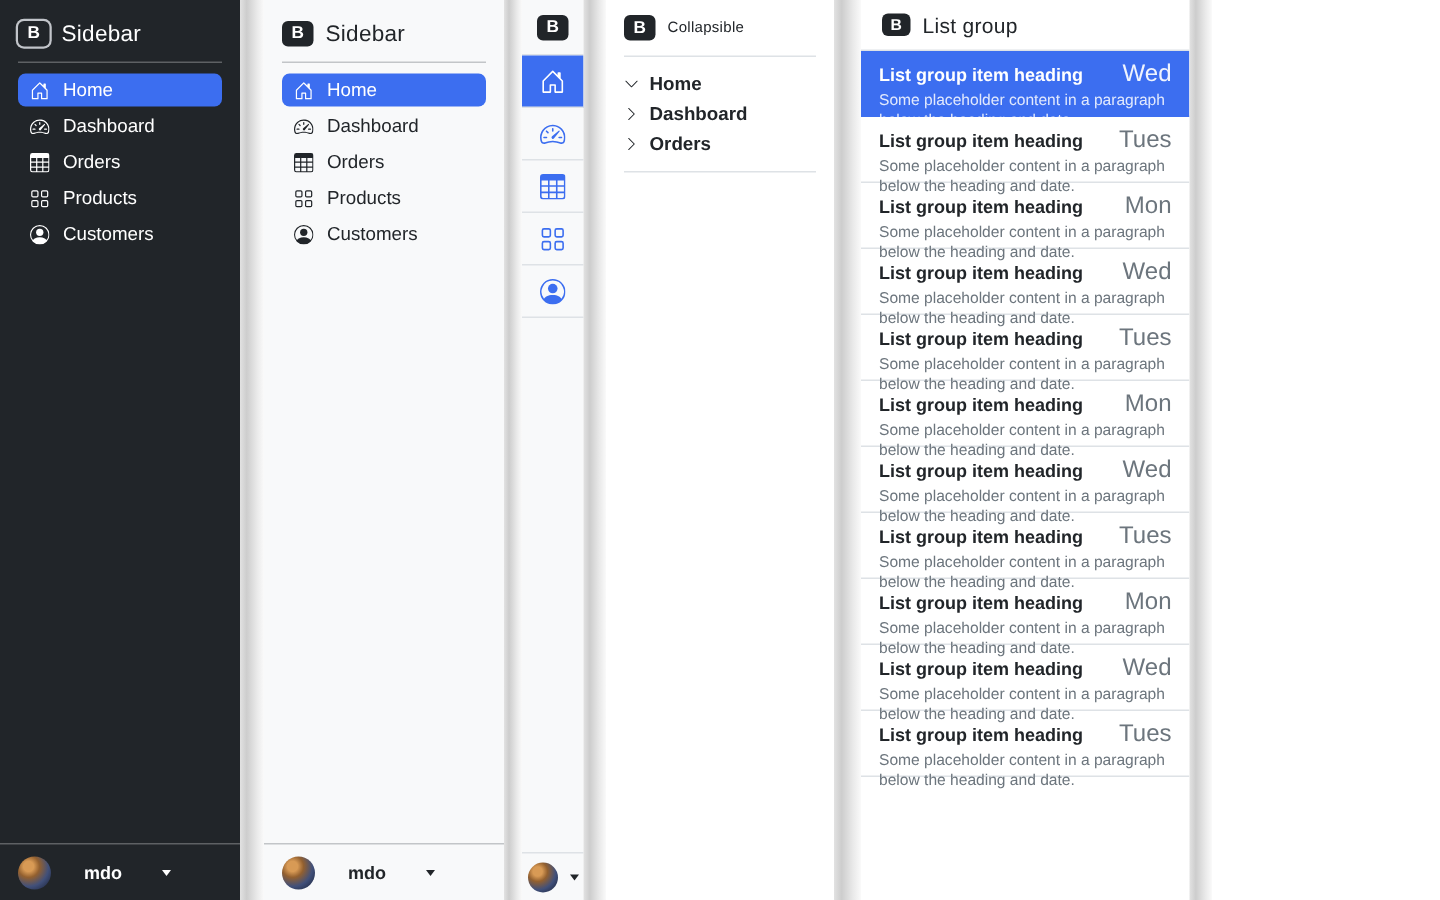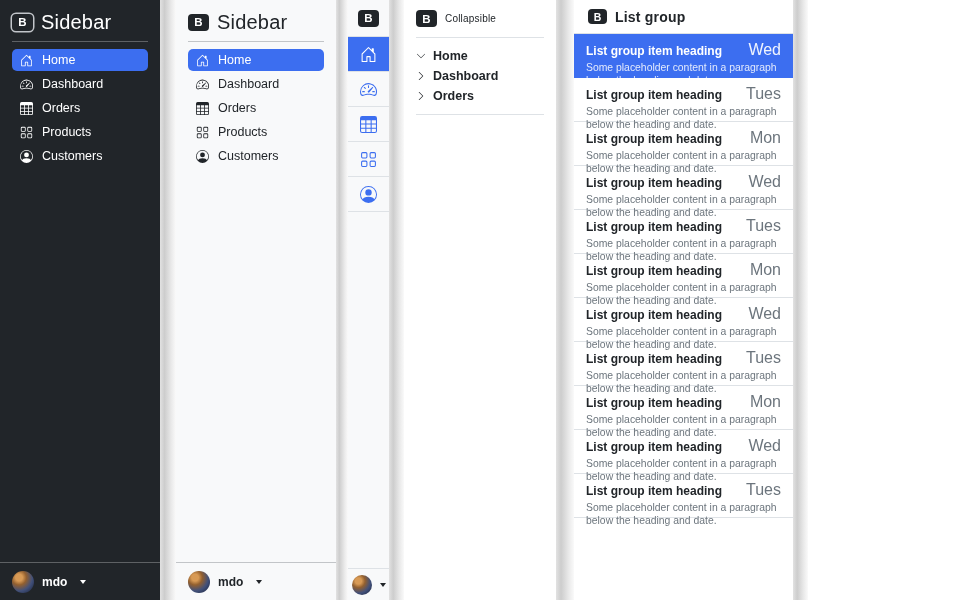--- a/index.html
+++ b/index.html
@@ -23,30 +23,30 @@
     border-left:3.5px solid transparent; border-right:3.5px solid transparent;
     border-top:4px solid currentColor; }
   .avatar { width:22px; height:22px; border-radius:50%; flex:0 0 auto;
     background:radial-gradient(circle at 32% 30%, #d89a55 0 16%, #93602f 34%, #41507a 62%, #161d31 100%); }
 
   
   .sb { flex:0 0 160px; display:flex; flex-direction:column; padding:10px 12px 0; }
   .sb-dark { background:#212529; color:#fff; }
   .sb-light { background:#f8f9fa; color:#212529; }
   .brand { display:flex; align-items:center; gap:8px; height:24px; cursor:pointer; }
-  .brand-title { font-size:20px; letter-spacing:.2px; }
+  .brand-title { font-size:15px; letter-spacing:.2px; }
   .sb hr { border:0; border-top:1px solid rgba(128,134,139,.45); margin:7px 0; }
   .sb-dark hr { border-top-color:rgba(255,255,255,.28); }
   .nav { list-style:none; display:flex; flex-direction:column; gap:2px; }
   .nav-item { display:flex; align-items:center; gap:9px; height:22px;
     padding:0 8px; border-radius:5px; font-size:12.5px; cursor:pointer; }
   .nav-item .icon svg{ width:13px; height:13px; }
   .nav-item.active { background:var(--primary); color:#fff; }
   .sb .spacer, .isb .spacer { flex:1 1 auto; }
-  .userrow { display:flex; align-items:center; gap:8px; padding:8px 2px;
+  .userrow { display:flex; align-items:center; gap:22px; padding:8px 2px;
     border-top:1px solid rgba(128,134,139,.45); margin:0 -12px; padding-left:12px;
     height:38px; cursor:pointer; }
   .sb-dark .userrow{ border-top-color:rgba(255,255,255,.28); }
   .username { font-size:12px; font-weight:700; }
 
   
   .isb { flex:0 0 41px; background:#f8f9fa; display:flex; flex-direction:column; }
   .ibrand { height:37px; display:flex; align-items:center; justify-content:center;
     border-bottom:1px solid #dee2e6; cursor:pointer; }
   .itile { height:35px; display:flex; align-items:center; justify-content:center;
@@ -68,21 +68,21 @@
   .c-toggle .icon svg{ width:10px; height:10px; }
   .c-children { list-style:none; margin:2px 0 6px; }
   .c-children li { font-size:11.5px; line-height:16.5px; padding-left:23px; cursor:pointer; }
   .c-div { border-top:1px solid #dee2e6; margin:8px 0; }
 
   
   .lg { flex:0 0 219px; background:#fff; display:flex; flex-direction:column; overflow:hidden; }
   .lg-head { display:flex; align-items:center; gap:8px; padding:8px 14px;
     border-bottom:1px solid #dee2e6; height:34px; flex:0 0 auto; cursor:pointer; }
   .lg-head .logo{ width:19px; height:15px; font-size:10.5px; }
-  .lg-head .brand-title{ font-size:14px; font-weight:700; }
+  .lg-head .brand-title{ font-size:14px; font-weight:400; }
   .lg-list { list-style:none; }
   .lg-item { height:44px; padding:7px 12px 12px; border-bottom:1px solid #dee2e6; cursor:pointer; }
   .lg-row { display:flex; align-items:baseline; justify-content:space-between; }
   .lg-h { font-size:12px; font-weight:700; color:#212529; }
   .lg-date { font-size:16px; color:#6c757d; }
   .lg-body { font-size:10.4px; line-height:1.28; color:#6c757d; margin-top:2px; }
   .lg-item.active { background:var(--primary); border-bottom-color:var(--primary); }
   .lg-item.active .lg-h { color:#fff; }
   .lg-item.active .lg-date { color:rgba(255,255,255,.92); }
   .lg-item.active .lg-body { color:rgba(255,255,255,.85); }

